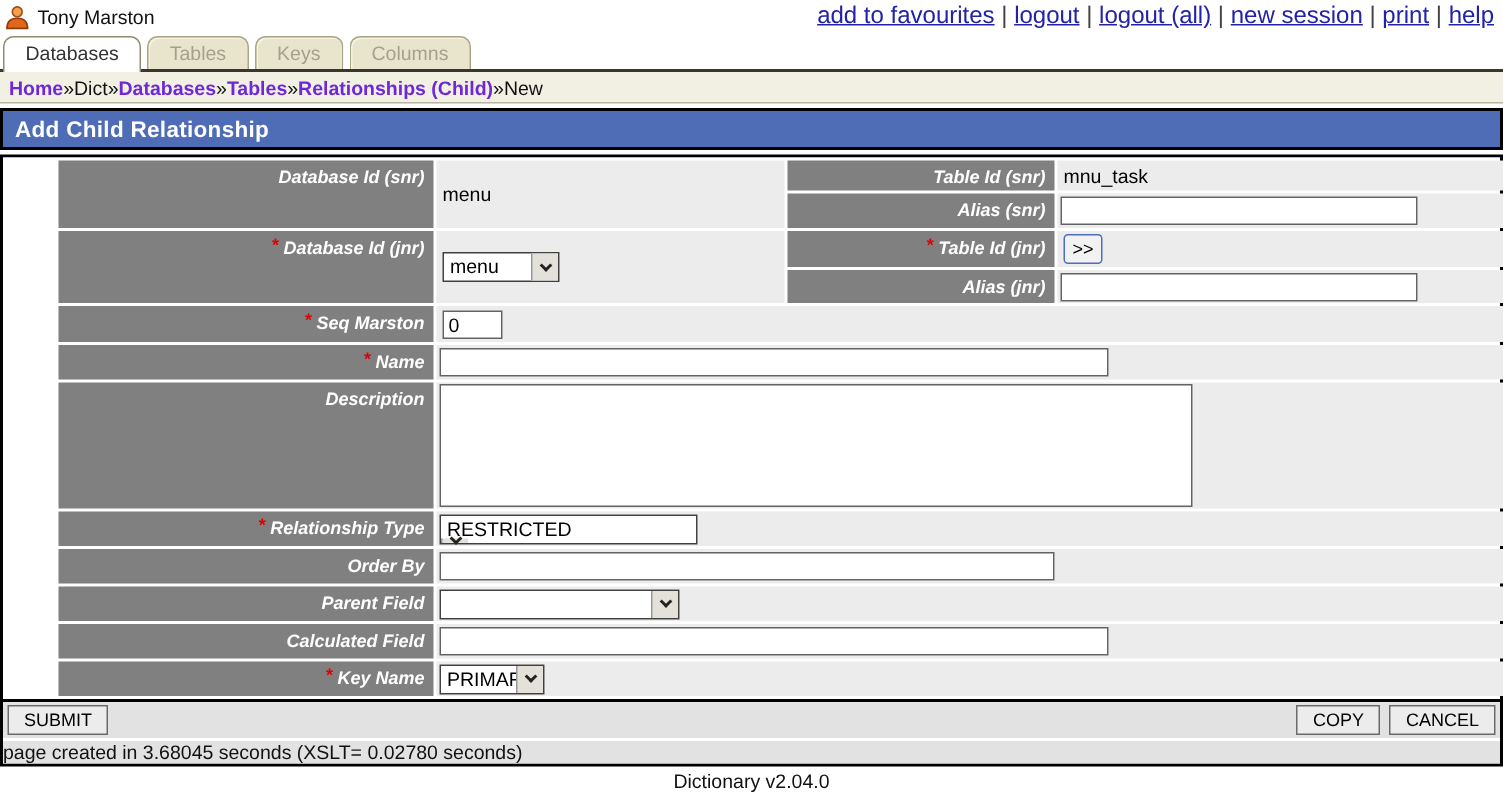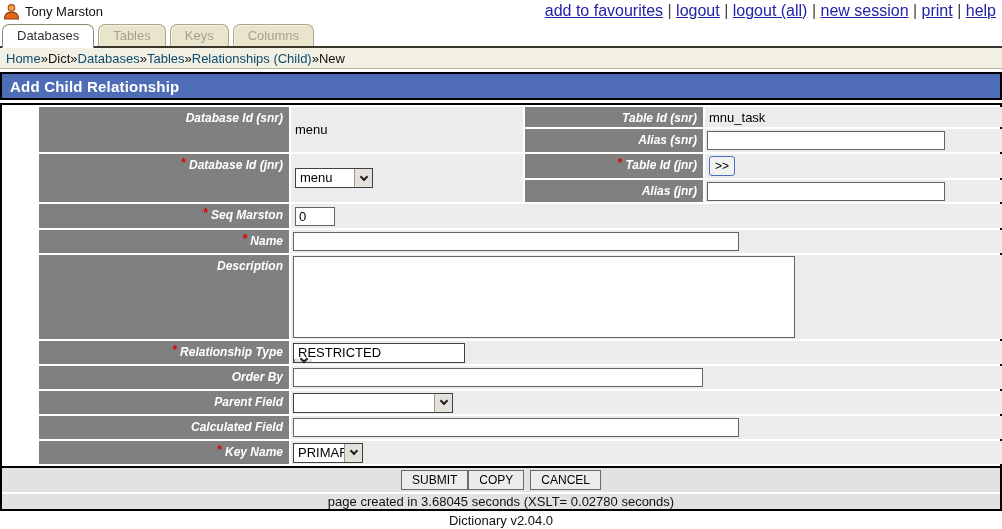--- a/index.html
+++ b/index.html
@@ -22,21 +22,21 @@
          padding: 3px 14px 3px; background: #e9e5cd; color: #a5a18e;
          border: 1px solid #aaa689; border-bottom: none;
          border-radius: 7px 7px 0 0; font-size: 13px; cursor: default;
          box-shadow: inset 1px 1px 0 #f6f3e2; }
   .tab.active { z-index: 2; margin-bottom: 0; padding-bottom: 5px; background: #fff;
                 color: #333; border-color: #8f8b72; box-shadow: none; }
 
   
   .crumbbar { height: 21px; background: #f2efe3; border-bottom: 1px solid #b9b59c;
               padding: 3px 6px 0 6px; font-size: 13px; white-space: nowrap; }
-  .bc-link { color: #0c4a6e; text-decoration: none; }
+  .bc-link { color: #6d28d9; text-decoration: none; font-weight: bold; }
   .bc-text { color: #111; }
   .bsep { color: #111; }
 
   
   .titlebar { margin: 3px 0 3px 0; border: 2px solid #000; background: #4e6db6;
               height: 28px; padding: 4px 0 0 8px; }
   .titlebar span { color: #fff; font-weight: bold; font-size: 15px; letter-spacing: .2px; }
 
   
   .mainbox { border: 2px solid #000; background: #fff; }
@@ -60,27 +60,27 @@
   .selbox .sbtn { width: 18px; background: #e4e1da; border-left: 1px solid #999;
                   display: flex; align-items: center; justify-content: center; }
   .chev { width: 6px; height: 6px; border-right: 2px solid #222; border-bottom: 2px solid #222;
           transform: rotate(45deg); margin-top: -3px; }
 
   .pickbtn { border: 1px solid #4a6fc0; border-radius: 3px; background: #f2f2f2;
              font-size: 12px; padding: 2px 5px; margin-left: 2px; cursor: default;
              font-family: "Liberation Sans", sans-serif; }
 
   
-  .btnrow { display: flex; justify-content: center; align-items: center;
+  .btnrow { display: flex; justify-content: space-between; align-items: center;
             background: #e2e2e2; padding: 2px 3px; height: 24px; }
   .btnrow .right { display: flex; gap: 6px; }
   .wbtn { border: 1px solid #6a6a6a; background: #ececec; font-size: 12px;
           padding: 2px 10px; height: 20px; font-family: "Liberation Sans", sans-serif; cursor: default; }
   .footstrip { background: #e2e2e2; border-top: 2px solid #fff; height: 17px;
-               text-align: center; font-size: 13px; line-height: 16px; color: #111; }
+               text-align: left; font-size: 13px; line-height: 16px; color: #111; }
   .version { text-align: center; font-size: 13px; padding-top: 2px; color: #111; }
 
   
   .w-alias { width: 238px; }
   .w-seq   { width: 40px; margin-left: 2px; }
   .w-name  { width: 446px; }
   .w-order { width: 410px; }
   .w-calc  { width: 446px; }
   .w-dbsel { width: 78px;  margin-left: 2px; }
   .w-rel   { width: 172px; flex-direction: column; }

